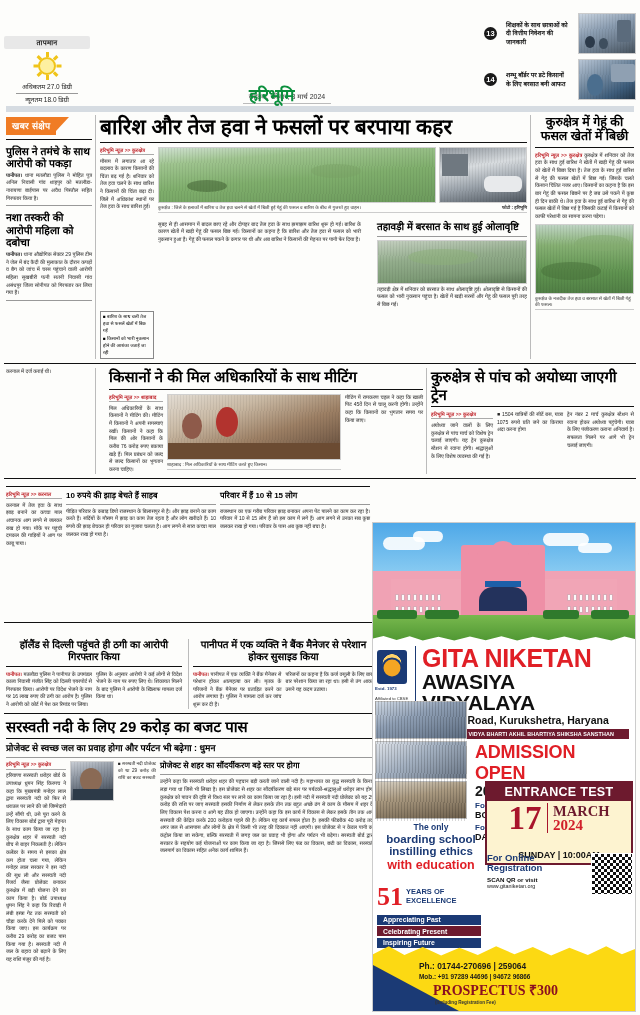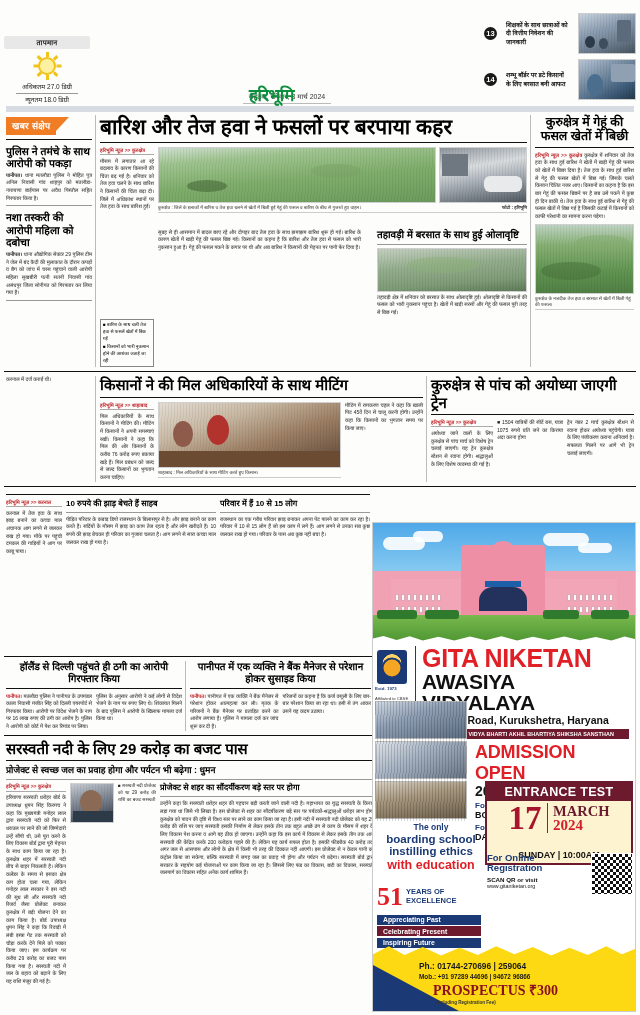--- a/index.html
+++ b/index.html
@@ -308,21 +308,21 @@
               <div class="ph-grain"></div>
               <div class="blob" style="left:44px;top:28px;width:38px;height:16px;background:#e8eaec;border-radius:6px;"></div>
               <div style="position:absolute;left:2px;top:6px;width:26px;height:22px;background:#6f7880;"></div>
             </div>
           </div>
           <div class="caption">
             <span>कुरुक्षेत्र : जिले के इलाकों में बारिश व तेज हवा चलने से खेतों में बिछी हुई गेहूं की फसल व बारिश के बीच से गुजरते हुए वाहन।</span>
             <span style="font-weight:bold;white-space:nowrap;padding-left:3px;">फोटो : हरिभूमि</span>
           </div>
 
-          <div style="display:flex;gap:16px;margin-top:16px;">
+          <div style="display:flex;gap:16px;margin-top:8px;">
             <div style="flex:1;">
               <div class="ptext">सुबह से ही आसमान में बादल छाए रहे और दोपहर बाद तेज हवा के साथ झमाझम बारिश शुरू हो गई। बारिश के कारण खेतों में खड़ी गेहूं की फसल बिछ गई। किसानों का कहना है कि बारिश और तेज हवा से फसल को भारी नुकसान हुआ है। गेहूं की फसल पकने के कगार पर थी और अब बारिश ने किसानों की मेहनत पर पानी फेर दिया है।</div>
             </div>
             <div style="width:150px;flex:0 0 150px;">
               <div class="hl-sm">तहावड़ी में बरसात के साथ हुई ओलावृष्टि</div>
               <div class="hrule-thin"></div>
               <div class="ph ph-hail" style="height:44px;">
                 <div class="ph-grain"></div>
                 <div class="blob" style="left:20%;top:20%;width:70px;height:16px;background:rgba(140,175,120,.5);"></div>
               </div>
@@ -356,21 +356,21 @@
       </div>
     </div>
   </div>
 
   <div class="content" style="margin-top:4px;border-top:1.4px solid #111;padding-top:4px;">
 
     <div style="width:86px;flex:0 0 86px;">
       <div class="brief-body">करनाल में दर्ज कराई थी।</div>
     </div>
 
-    <div class="col-main vline" style="padding-left:4px;">
+    <div class="col-main vline" style="padding-left:13px;">
       <div class="hl-lg">किसानों ने की मिल अधिकारियों के साथ मीटिंग</div>
       <div class="hrule"></div>
       <div style="display:flex;gap:4px;">
         <div style="width:54px;flex:0 0 54px;">
           <div class="byline">हरिभूमि न्यूज़ &gt;&gt; शाहाबाद</div>
           <div class="ptext">मिल अधिकारियों के साथ किसानों ने मीटिंग की। मीटिंग में किसानों ने अपनी समस्याएं रखीं। किसानों ने कहा कि मिल की ओर किसानों के करीब 76 करोड़ रुपए बकाया खड़े हैं। मिल प्रबंधन को जल्द से जल्द किसानों का भुगतान करना चाहिए।</div>
         </div>
         <div style="flex:1;">
           <div class="ph ph-meet" style="height:66px;">
             <div class="ph-grain"></div>
@@ -421,21 +421,21 @@
         </div>
         <div style="flex:1;">
           <div class="hl-xs">परिवार में हैं 10 से 15 लोग</div>
           <div class="hrule-thin"></div>
           <div class="ptext">राजस्थान का एक गरीब परिवार झाड़ बनाकर अपना पेट पालने का काम कर रहा है। परिवार में 10 से 15 लोग हैं जो इस काम में लगे हैं। आग लगने से उनका सब कुछ जलकर राख हो गया। परिवार के पास अब कुछ नहीं बचा है।</div>
         </div>
       </div>
     </div>
   </div>
 
-  <div style="display:flex;gap:3px;padding:4px 2px 0;border-top:1.4px solid #111;margin-top:100px;width:372px;">
+  <div style="display:flex;gap:3px;padding:16px 2px 0;border-top:1.4px solid #111;margin-top:74px;width:372px;justify-content:space-between;">
     <div style="width:176px;flex:0 0 176px;">
       <div class="hl-sm" style="text-align:center;">हॉलैंड से दिल्ली पहुंचते ही ठगी का आरोपी गिरफ्तार किया</div>
       <div class="hrule"></div>
       <div style="display:flex;gap:4px;">
         <div style="flex:1;">
           <div class="ptext"><span style="font-weight:bold;color:#c0272d;">पानीपत।</span> <span>मतलौडा पुलिस ने पानीपत के उपमंडल काला निवासी मंजीत सिंह को दिल्ली एयरपोर्ट से गिरफ्तार किया। आरोपी पर विदेश भेजने के नाम पर 16 लाख रुपए की ठगी का आरोप है। पुलिस ने आरोपी को कोर्ट में पेश कर रिमांड पर लिया।</span></div>
         </div>
         <div style="flex:1;">
           <div class="ptext">पुलिस के अनुसार आरोपी ने कई लोगों से विदेश भेजने के नाम पर रुपए लिए थे। शिकायत मिलने के बाद पुलिस ने आरोपी के खिलाफ मामला दर्ज किया था।</div>
         </div>

